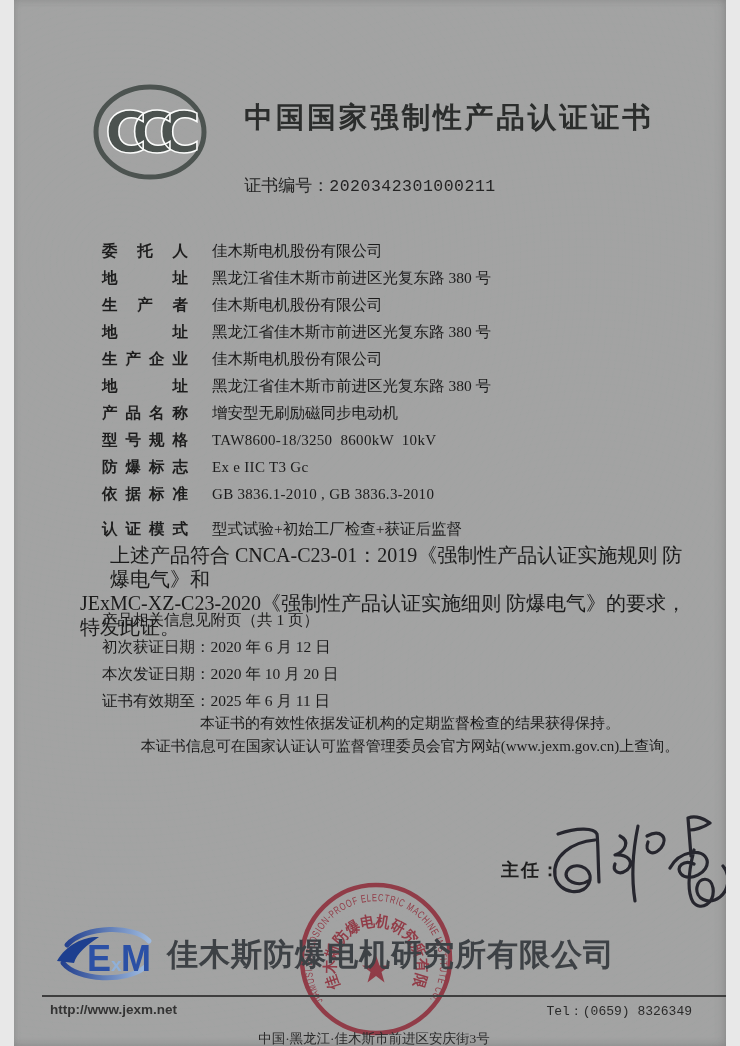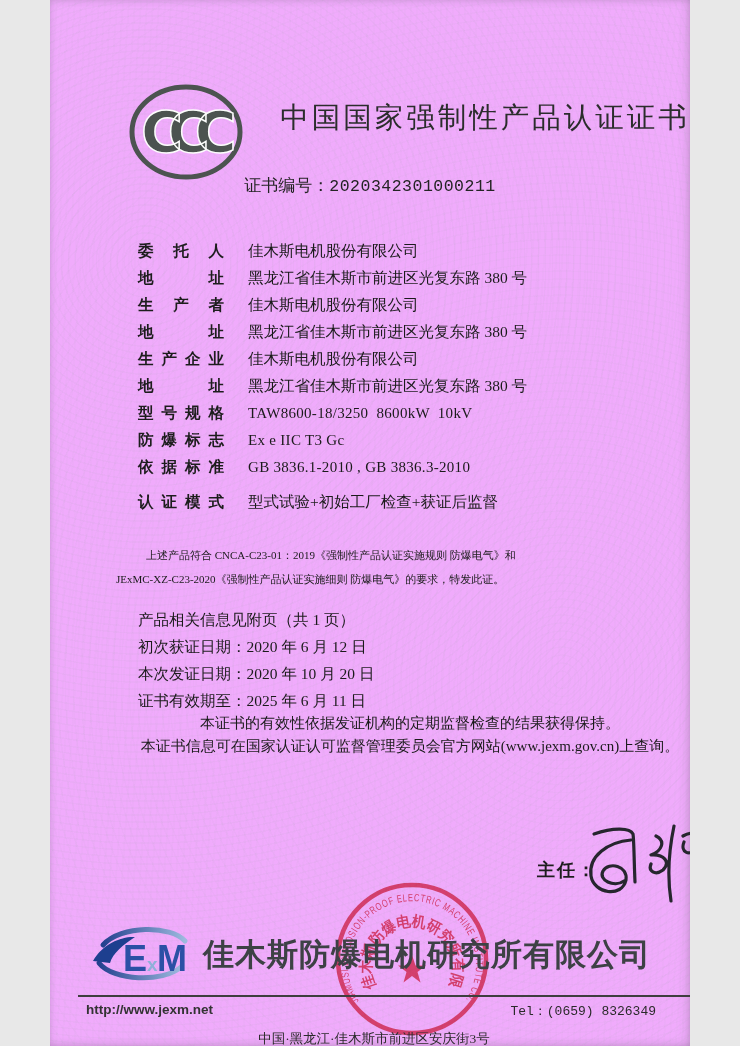--- a/index.html
+++ b/index.html
@@ -1,50 +1,50 @@
 <!DOCTYPE html>
 <html><head>
 <meta charset="utf-8">
 <style>
   html,body{margin:0;padding:0;background:#e8e8e8;}
   .page{
-    position:relative;width:640px;height:1046px;margin:0 auto;overflow:hidden;
-    background:#f0abfc;
+    position:relative;width:712px;height:1046px;margin:0 auto;overflow:hidden;
+    background:#a3a3a3;
     box-shadow:inset -5px 0 12px -5px rgba(70,70,70,.28),
                inset 0 -4px 10px -4px rgba(70,70,70,.20),
                inset 3px 3px 8px -4px rgba(70,70,70,.15);
     font-family:"Liberation Serif","DejaVu Serif",serif;
     color:#202020;
   }
   .page::before{
     content:"";position:absolute;inset:0;pointer-events:none;
     background:
       repeating-radial-gradient(circle at 15% 25%, rgba(140,160,152,.05) 0 1.5px, transparent 1.5px 7px),
       repeating-radial-gradient(circle at 80% 65%, rgba(140,160,152,.04) 0 1.5px, transparent 1.5px 8px),
       repeating-linear-gradient(94deg, rgba(150,165,158,.035) 0 2px, transparent 2px 6px);
   }
   .abs{position:absolute;}
   .mono{font-family:Liberation Serif, serif;}
 
   .title{
     left:200px;top:99px;width:470px;text-align:center;
-    font-size:28.5px;font-weight:normal;letter-spacing:3px;color:#2b2d2c;
+    font-size:28.5px;font-weight:bold;letter-spacing:3px;color:#2b2d2c;
     font-family:"Liberation Sans","DejaVu Sans",sans-serif;
   }
   .certline{left:0;top:174px;width:100%;text-align:center;font-size:17px;color:#242424;}
   .certline .no{font-family:"Liberation Mono","DejaVu Sans Mono",monospace;font-size:16.5px;letter-spacing:.5px;}
 
   .fields{left:88px;top:240px;width:600px;font-size:15.5px;}
   .row{display:flex;height:27px;line-height:22px;align-items:flex-start;}
   .row.gap{margin-top:8px;}
   .lab{display:inline-block;width:86px;text-align:justify;text-align-last:justify;font-weight:600;letter-spacing:0;color:#1d1d1d;white-space:normal;}
   .val{margin-left:24px;white-space:pre;color:#1b1b1b;}
   .val.mono{font-size:15px;letter-spacing:.3px;line-height:22px;}
 
-  .statement{left:66px;top:543px;width:614px;font-size:11px;line-height:24px;color:#1b1b1b;}
+  .statement{left:66px;top:543px;width:614px;font-size:20px;line-height:24px;color:#1b1b1b;}
   .statement .l1{padding-left:30px;}
 
   .infoblock{left:88px;top:606px;font-size:15.5px;line-height:27px;color:#1b1b1b;}
   .notes{left:0;top:712px;width:100%;text-align:center;font-size:15px;line-height:23px;color:#1b1b1b;padding-left:40px;}
 
   .director{left:487px;top:858px;font-size:18px;letter-spacing:2px;font-weight:600;color:#1d1d1d;}
   .sig{left:528px;top:806px;}
 
   .stamp{left:282px;top:879px;mix-blend-mode:multiply;opacity:.88;}
 
@@ -90,20 +90,24 @@
       <span class="lab">地 址</span>
       <span class="val">黑龙江省佳木斯市前进区光复东路 380 号</span>
     </div>
     <div class="row">
       <span class="lab">生 产 企 业</span>
       <span class="val">佳木斯电机股份有限公司</span>
     </div>
     <div class="row">
       <span class="lab">地 址</span>
       <span class="val">黑龙江省佳木斯市前进区光复东路 380 号</span>
+    </div>
+    <div class="row">
+      <span class="lab">产 品 名 称</span>
+      <span class="val">增安型无刷励磁同步电动机</span>
     </div>
     <div class="row">
       <span class="lab">型 号 规 格</span>
       <span class="val mono">TAW8600-18/3250  8600kW  10kV</span>
     </div>
     <div class="row">
       <span class="lab">防 爆 标 志</span>
       <span class="val mono">Ex e IIC T3 Gc</span>
     </div>
     <div class="row">

